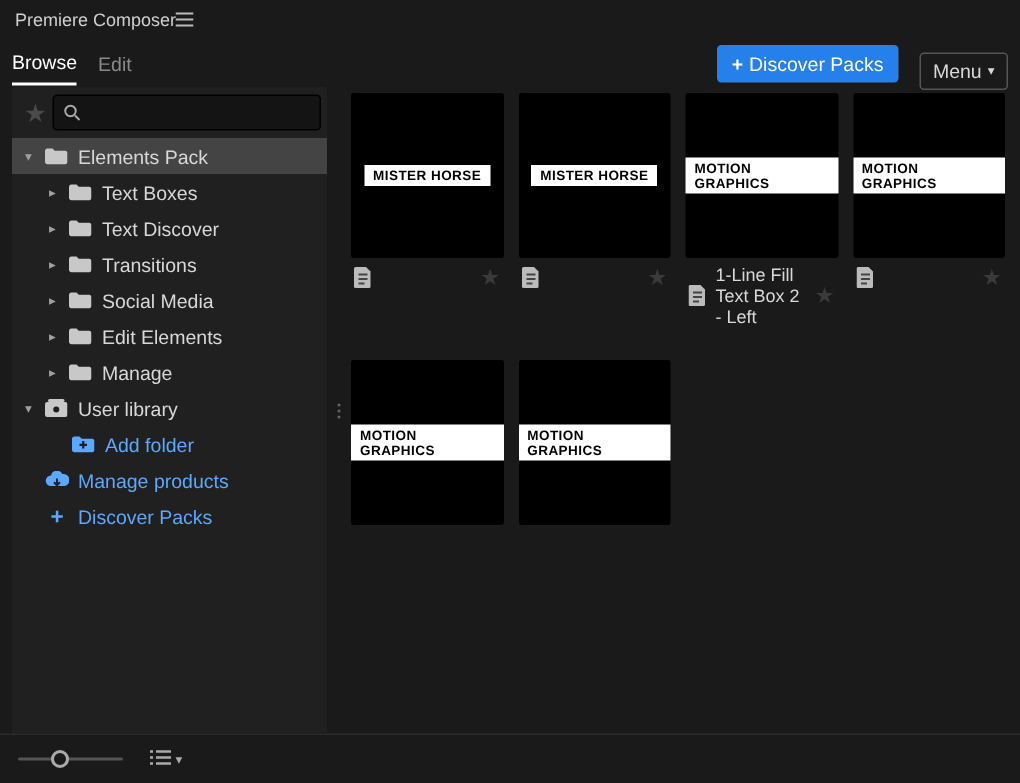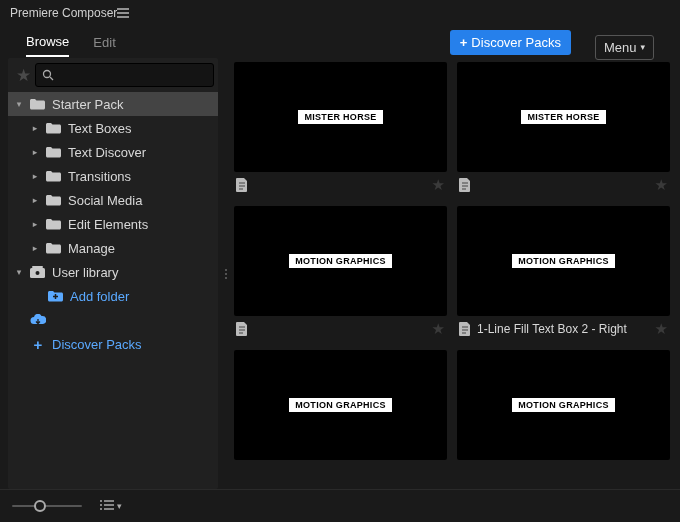--- a/index.html
+++ b/index.html
@@ -28,21 +28,21 @@
   }
   .titlebar{
     height:26px;display:flex;align-items:center;
     padding:0 10px;
     color:#d0d0d0;font-size:12px;
   }
   .titlebar .hamb{display:inline-block;width:12px;}
   .hamb svg{display:block;}
   .toprow{
     height:32px;display:flex;align-items:center;
-    padding:0 26px;gap:24px;
+    padding:0 8px;gap:14px;
   }
   .tab{color:var(--text-sub);font-size:13px;padding:6px 0;cursor:pointer;}
   .tab.active{color:#fff;border-bottom:2px solid #fff;}
   .spacer{flex:1;}
   .btn-primary{
     background:var(--accent);color:#fff;border:none;
     padding:5px 10px;font-size:13px;border-radius:3px;
     display:flex;align-items:center;gap:4px;cursor:pointer;
   }
   .btn-menu{
@@ -74,21 +74,21 @@
   .row.sel{background:var(--row-sel);}
   .row .arrow{width:10px;text-align:center;color:var(--text-dim);font-size:9px;}
   .row .ico{width:16px;text-align:center;color:var(--text-dim);}
   .row.accent{color:var(--accent-text);}
   .row.accent .ico{color:var(--accent-text);}
   .indent1{padding-left:22px;}
   .indent2{padding-left:40px;}
   .gallery-wrap{flex:1;display:flex;min-width:0;}
   .gallery{
     flex:1;overflow:auto;
-    display:grid;grid-template-columns:1fr 1fr;gap:8px 10px;
+    display:grid;grid-template-columns:1fr 1fr 1fr 1fr;gap:18px 10px;
     padding:4px 2px 4px 0;
     align-content:start;
   }
   .gallery::-webkit-scrollbar{width:10px;}
   .gallery::-webkit-scrollbar-track{background:#2a2a2a;border-radius:5px;}
   .gallery::-webkit-scrollbar-thumb{background:#555;border-radius:5px;}
   .card{display:flex;flex-direction:column;cursor:pointer;}
   .thumb{
     background:#000;height:110px;border-radius:2px;
     display:flex;align-items:center;justify-content:center;
@@ -166,21 +166,21 @@
       </div>
     </div>
     <div class="tree">
       <div class="row sel">
         <span class="arrow">▾</span>
         <span class="ico">
           <svg width="15" height="12" viewBox="0 0 15 12">
               <path d="M0 2.5C0 1.7.7 1 1.5 1H5l1.5 1.5H13.5c.8 0 1.5.7 1.5 1.5V10c0 .8-.7 1.5-1.5 1.5H1.5C.7 11.5 0 10.8 0 10V2.5z" fill="#c8c8c8"></path>
             </svg>
         </span>
-        <span style="font-weight:500;">Starter Pack</span>
+        <span style="font-weight:500;">Elements Pack</span>
       </div>
 
       <div class="row indent1">
         <span class="arrow">▸</span>
         <span class="ico">
             <svg width="15" height="12" viewBox="0 0 15 12">
               <path d="M0 2.5C0 1.7.7 1 1.5 1H5l1.5 1.5H13.5c.8 0 1.5.7 1.5 1.5V10c0 .8-.7 1.5-1.5 1.5H1.5C.7 11.5 0 10.8 0 10V2.5z" fill="#c8c8c8"></path>
             </svg>
           </span>
         <span>Text Boxes</span>
@@ -251,20 +251,21 @@
         </span>
         <span>Add folder</span>
       </div>
       <div class="row indent1 accent" style="padding-left:22px;">
         <span class="ico">
           <svg width="16" height="12" viewBox="0 0 16 12">
               <path d="M4 10a3.5 3.5 0 010-7 4 4 0 017.5-1A3 3 0 0113 10H4z" fill="#5aa9ff"></path>
               <path d="M8 5v4M6 7.5L8 9.5 10 7.5" stroke="#1e1e1e" stroke-width="1.3" fill="none"></path>
             </svg>
         </span>
+        <span>Manage products</span>
       </div>
       <div class="row indent1 accent" style="padding-left:22px;">
         <span class="ico" style="font-weight:700;font-size:15px;">+</span>
         <span>Discover Packs</span>
       </div>
     </div>
   </div>
 
   <div class="mid-divider">
     <span></span>
@@ -306,35 +307,35 @@
           <div class="thumb">
             <div class="thumb-label">MOTION GRAPHICS</div>
           </div>
           <div class="caption">
             <span class="file-ico">
               <svg width="12" height="14" viewBox="0 0 12 14">
                 <path d="M1 0h7l3 3v10a1 1 0 01-1 1H1a1 1 0 01-1-1V1a1 1 0 011-1z" fill="#bbb"></path>
                 <path d="M3 5h6M3 8h6M3 11h4" stroke="#444" stroke-width="1.2"></path>
               </svg>
             </span>
+            <span>1-Line Fill Text Box 2 - Left</span>
             <span class="fav">★</span>
           </div>
         </div>
         <div class="card">
           <div class="thumb">
             <div class="thumb-label">MOTION GRAPHICS</div>
           </div>
           <div class="caption">
             <span class="file-ico">
               <svg width="12" height="14" viewBox="0 0 12 14">
                 <path d="M1 0h7l3 3v10a1 1 0 01-1 1H1a1 1 0 01-1-1V1a1 1 0 011-1z" fill="#bbb"></path>
                 <path d="M3 5h6M3 8h6M3 11h4" stroke="#444" stroke-width="1.2"></path>
               </svg>
             </span>
-            <span>1-Line Fill Text Box 2 - Right</span>
             <span class="fav">★</span>
           </div>
         </div>
         <div class="card">
           <div class="thumb">
             <div class="thumb-label">MOTION GRAPHICS</div>
           </div>
         </div>
         <div class="card">
           <div class="thumb">

